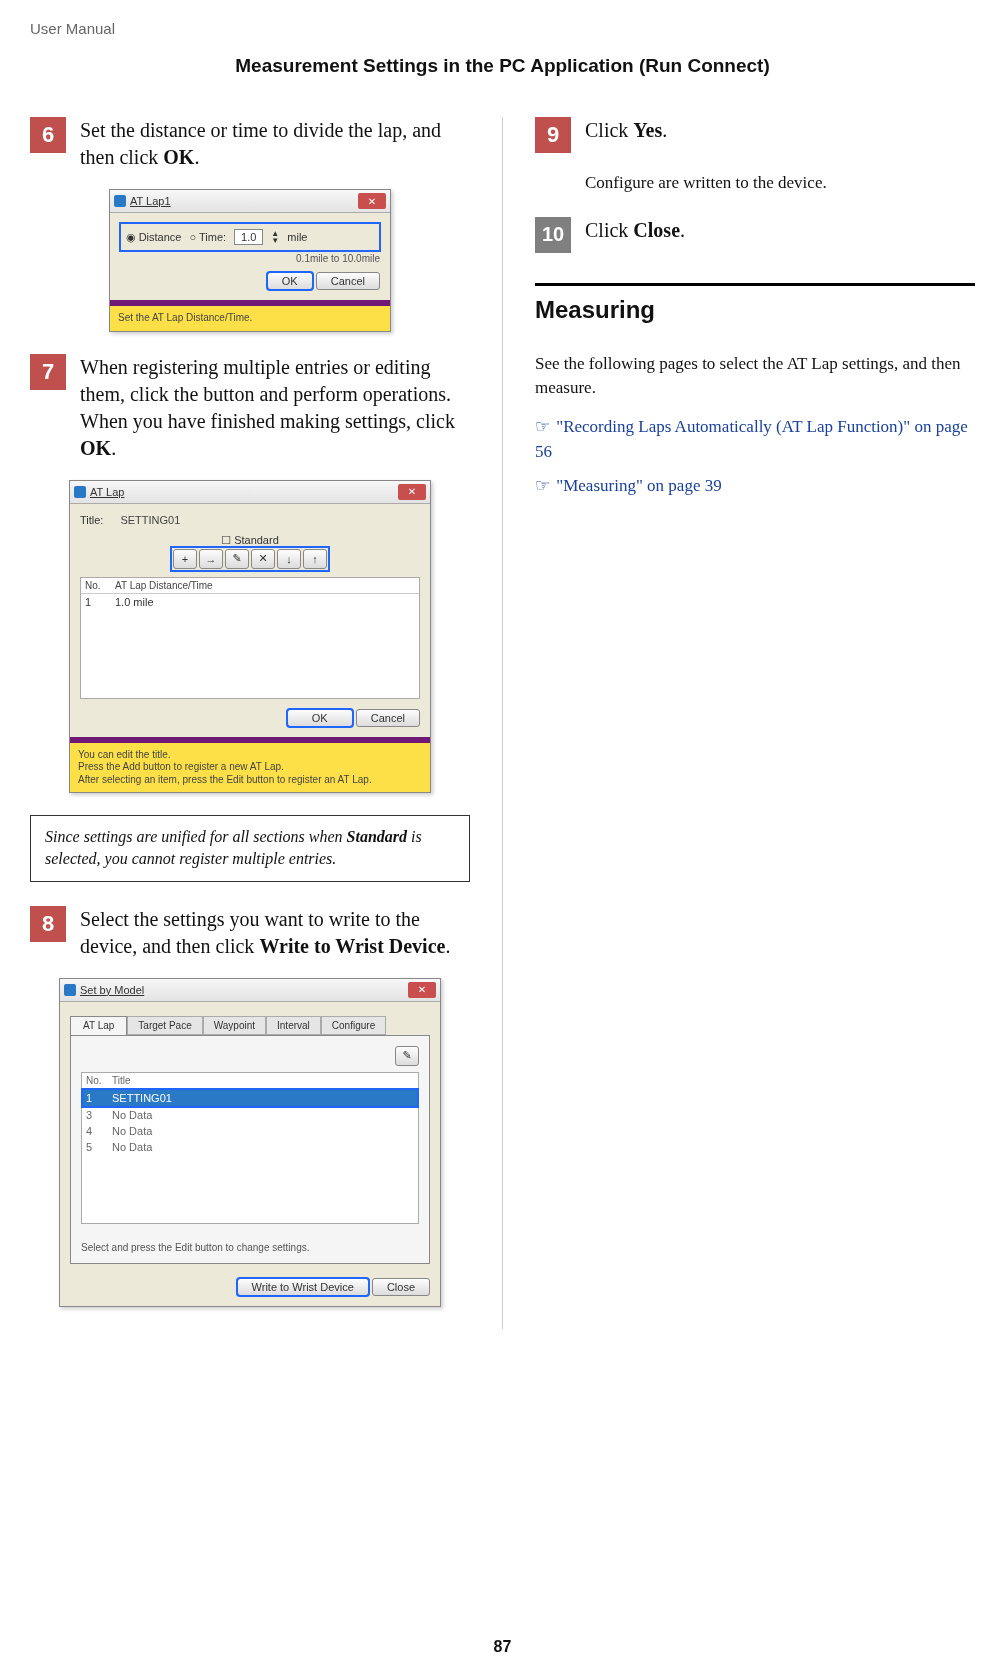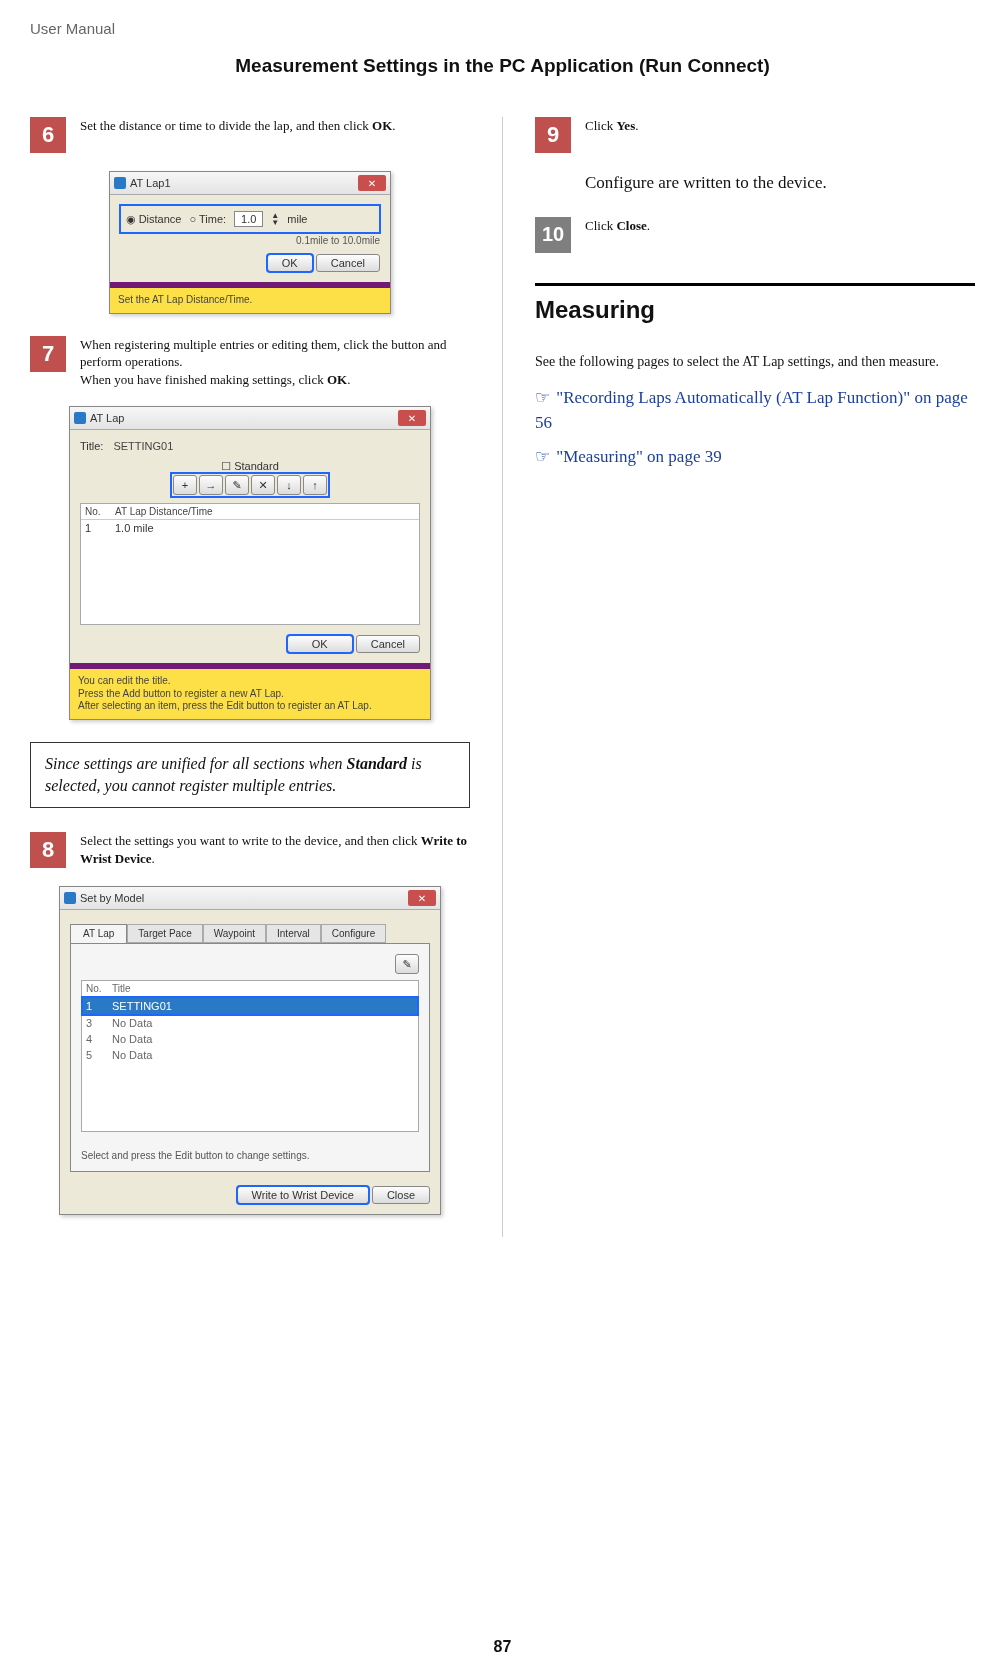--- a/index.html
+++ b/index.html
@@ -57,21 +57,21 @@
     display: flex;
     align-items: center;
     justify-content: center;
     margin-right: 14px;
   }
   .step-num.gray {
     background: #7f7f7f;
   }
   .step-body {
     flex: 1;
-    font-size: 13px;
+    font-size: 20px;
     line-height: 1.35;
   }
   .step-body b {
     font-weight: bold;
   }
   .step-sub {
     font-size: 17px;
     margin-top: 12px;
     margin-left: 50px;
     line-height: 1.4;
@@ -93,21 +93,21 @@
     border-top: 3px solid #000;
     margin: 30px 0 10px 0;
   }
   .section-head {
     font-family: Arial, Helvetica, sans-serif;
     font-weight: bold;
     font-size: 24px;
     margin-bottom: 28px;
   }
   .body-text {
-    font-size: 14px;
+    font-size: 17px;
     line-height: 1.45;
     margin-bottom: 14px;
   }
   .xref {
     color: #1a3f9c;
     font-size: 17px;
     line-height: 1.45;
     margin-bottom: 10px;
     cursor: pointer;
   }
@@ -141,20 +141,21 @@
     align-items: center;
     justify-content: space-between;
     background: linear-gradient(#f7f7f7,#e3e3e3);
     padding: 3px 4px;
     border-bottom: 1px solid #aaa;
   }
   .win .titlebar .ttl {
     display: flex;
     align-items: center;
     gap: 4px;
+    text-decoration: underline;
   }
   .win .titlebar .icon {
     width: 12px;
     height: 12px;
     background: #2a79c7;
     border-radius: 2px;
   }
   .win .titlebar .closebtn {
     width: 28px;
     height: 16px;
@@ -252,21 +253,21 @@
 
       <div class="win" style="width:360px;">
         <div class="titlebar">
           <div class="ttl">
               <span class="icon"></span>
               <span>AT Lap</span>
             </div>
           <div class="closebtn">✕</div>
         </div>
         <div class="content">
-          <div style="display:flex;align-items:center;gap:10px;margin-bottom:8px;">
+          <div style="display:flex;align-items:center;gap:17px;margin-bottom:8px;">
             <span>Title:</span>
             <span style="color:#444;">SETTING01</span>
           </div>
           <div style="display:flex;align-items:center;justify-content:space-between;margin-bottom:6px;flex-direction:column;">
             <span>☐ <span>Standard</span></span>
             <span class="hl-blue" style="display:flex;gap:2px;padding:2px;">
               <span class="toolbar-btn">+</span>
               <span class="toolbar-btn">→</span>
               <span class="toolbar-btn">✎</span>
               <span class="toolbar-btn">✕</span>

